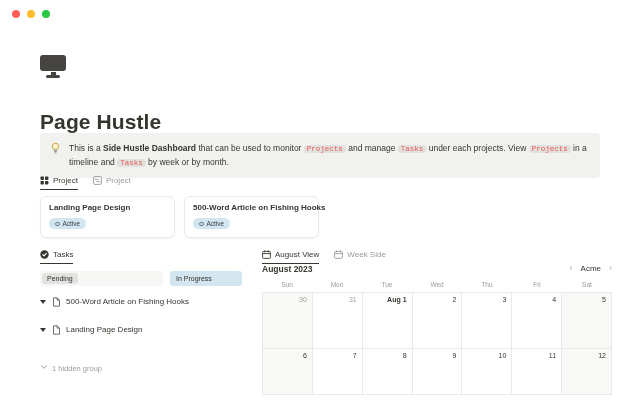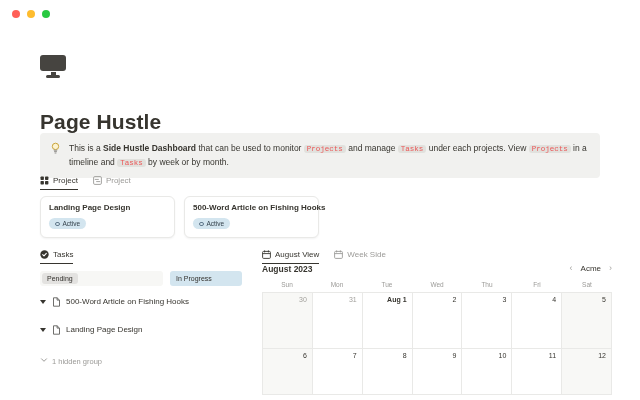--- a/index.html
+++ b/index.html
@@ -58,21 +58,21 @@
   .track-gray{width:123px;background:#f7f7f5;padding-left:2px;}
   .chip-gray{font-size:7px;padding:2px 5px;border-radius:3px;background:#e3e2e0;color:#32302c;}
   .track-blue{width:72px;background:#d3e5ef;padding-left:6px;font-size:7px;color:#32302c;}
 
   .group-row{display:flex;align-items:center;gap:5px;margin-top:17px;height:11px;}
   .group-row:first-child{margin-top:10px;}
   .tri{width:0;height:0;border-left:3px solid transparent;border-right:3px solid transparent;
     border-top:4.5px solid #37352f;margin-right:1px;}
   .doc-icon{display:flex;color:#5f5e5b;}
   .group-label{font-size:8px;font-weight:500;}
-  #hidden-row{display:flex;align-items:center;gap:4px;color:#9b9a97;font-size:7.5px;margin-top:21px;}
+  #hidden-row{display:flex;align-items:center;gap:4px;color:#9b9a97;font-size:7.5px;margin-top:28px;}
 
   
   .cal-header{display:flex;justify-content:space-between;align-items:flex-start;height:12px;}
   .cal-month{font-size:8.5px;font-weight:700;}
   .cal-nav{display:flex;align-items:center;gap:8px;font-size:8px;color:#37352f;}
   .chev{color:#a7a6a3;font-size:9px;line-height:1;}
   #weekdays{display:grid;grid-template-columns:repeat(7,1fr);margin-top:5px;height:9px;}
   .wd{font-size:6.5px;color:#9b9a97;text-align:center;}
   #cal-grid{display:grid;grid-template-columns:repeat(7,1fr);grid-template-rows:56px 1fr;
     height:102px;margin-top:2px;border-top:1px solid #e9e9e7;border-left:1px solid #e9e9e7;}

